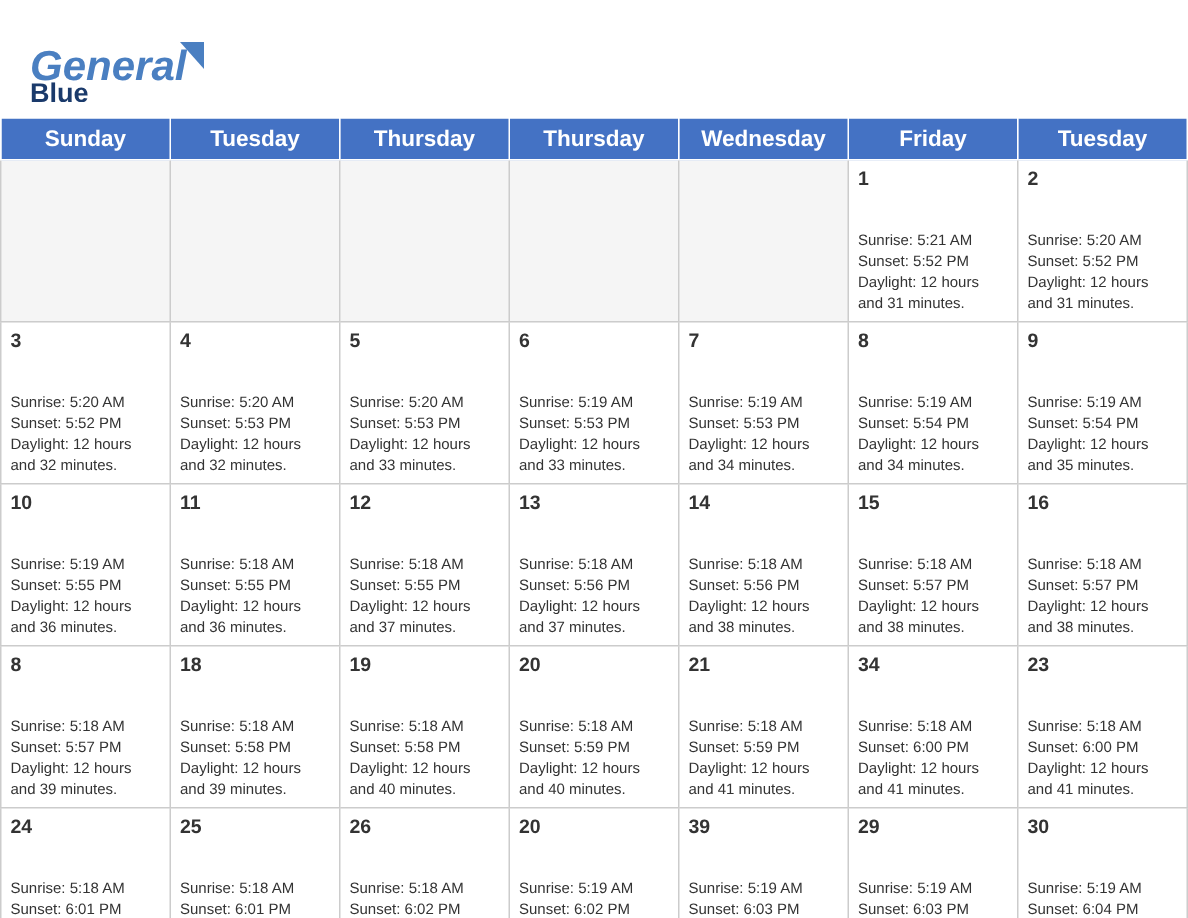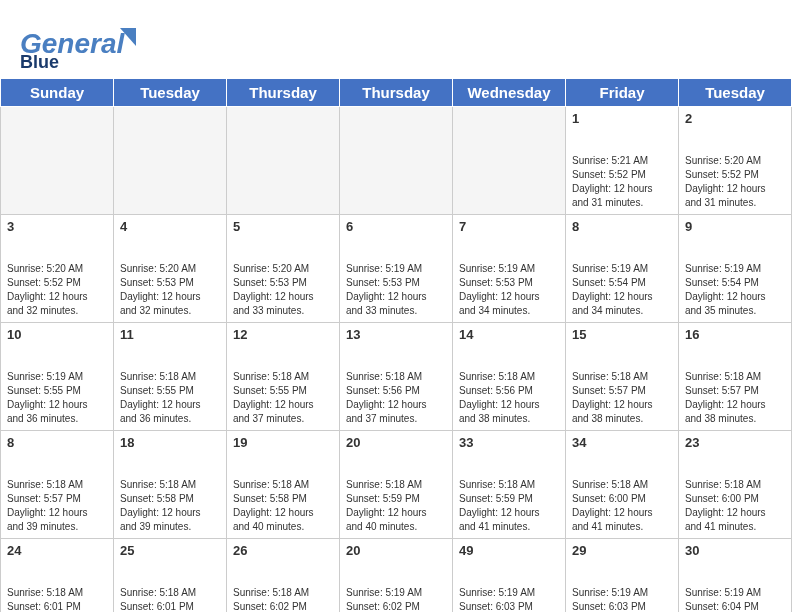--- a/index.html
+++ b/index.html
@@ -197,21 +197,21 @@
 and 40 minutes.</div>
         </td>
         <td>
           <div class="day-num">20</div>
           <div class="day-info" style="white-space: pre-line;">Sunrise: 5:18 AM
 Sunset: 5:59 PM
 Daylight: 12 hours
 and 40 minutes.</div>
         </td>
         <td>
-          <div class="day-num">33</div>
+          <div class="day-num">21</div>
           <div class="day-info" style="white-space: pre-line;">Sunrise: 5:18 AM
 Sunset: 5:59 PM
 Daylight: 12 hours
 and 41 minutes.</div>
         </td>
         <td>
           <div class="day-num">34</div>
           <div class="day-info" style="white-space: pre-line;">Sunrise: 5:18 AM
 Sunset: 6:00 PM
 Daylight: 12 hours
@@ -248,21 +248,21 @@
 and 43 minutes.</div>
         </td>
         <td>
           <div class="day-num">20</div>
           <div class="day-info" style="white-space: pre-line;">Sunrise: 5:19 AM
 Sunset: 6:02 PM
 Daylight: 12 hours
 and 43 minutes.</div>
         </td>
         <td>
-          <div class="day-num">49</div>
+          <div class="day-num">39</div>
           <div class="day-info" style="white-space: pre-line;">Sunrise: 5:19 AM
 Sunset: 6:03 PM
 Daylight: 12 hours
 and 43 minutes.</div>
         </td>
         <td>
           <div class="day-num">29</div>
           <div class="day-info" style="white-space: pre-line;">Sunrise: 5:19 AM
 Sunset: 6:03 PM
 Daylight: 12 hours

